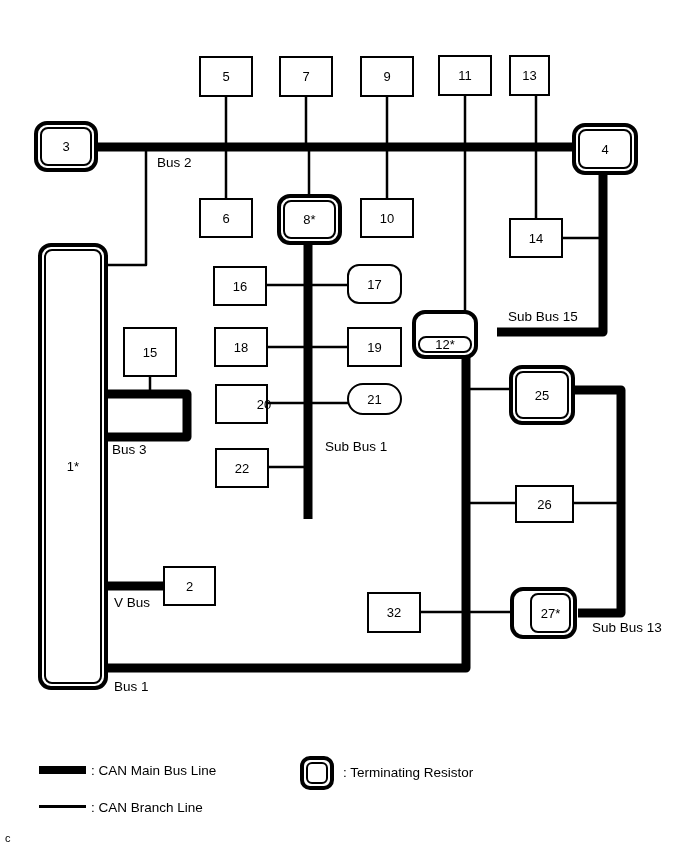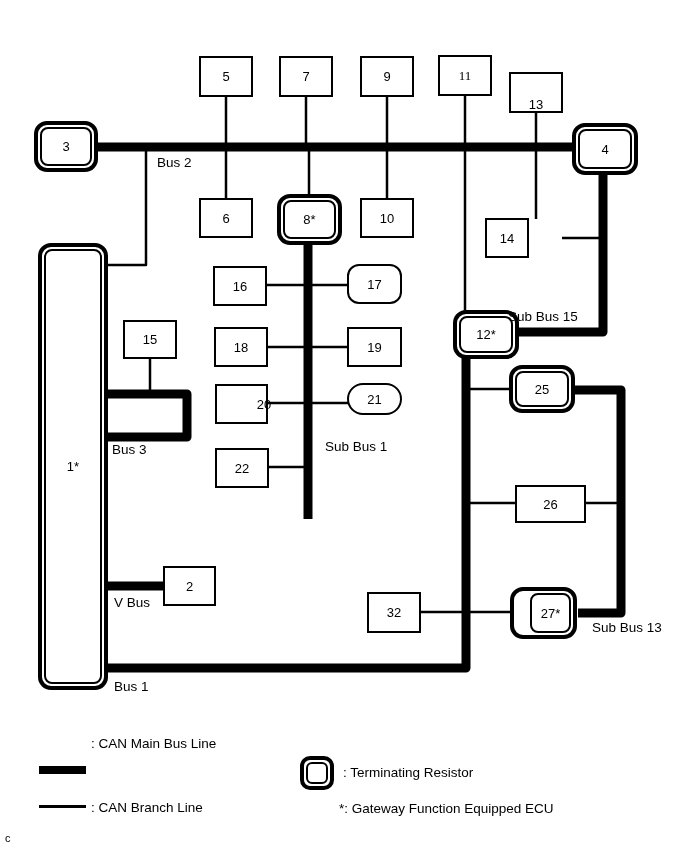--- a/index.html
+++ b/index.html
@@ -111,61 +111,61 @@
   <div class="term" style="left:572px;top:123px;width:66px;height:52px;">
     <div class="term-inner">
         <span>4</span>
       </div>
   </div>
   <div class="term" style="left:277px;top:194px;width:65px;height:51px;">
     <div class="term-inner">
         <span>8*</span>
       </div>
   </div>
-  <div class="term" style="left:453px;top:310px;width:66px;height:49px;">
+  <div class="term" style="left:412px;top:310px;width:66px;height:49px;align-items:flex-end;">
     <div class="term-inner">
         <span>12*</span>
       </div>
   </div>
-  <div class="term" style="left:509px;top:365px;width:66px;height:48px;">
+  <div class="term" style="left:509px;top:365px;width:66px;height:60px;">
     <div class="term-inner">
         <span>25</span>
       </div>
   </div>
   <div class="term" style="left:510px;top:587px;width:67px;height:52px;padding-left:16px;">
     <div class="term-inner">
         <span>27*</span>
       </div>
   </div>
 
   <div class="node" style="left:199px;top:56px;width:54px;height:41px;">
       <span>5</span>
     </div>
   <div class="node" style="left:279px;top:56px;width:54px;height:41px;">
       <span>7</span>
     </div>
   <div class="node" style="left:360px;top:56px;width:54px;height:41px;">
       <span>9</span>
     </div>
-  <div class="node" style="left:438px;top:55px;width:54px;height:41px;font-family:Liberation Serif, serif;">
+  <div class="node" style="left:438px;top:55px;width:54px;height:41px;">
       <span>11</span>
     </div>
-  <div class="node" style="left:509px;top:72px;width:54px;height:41px;align-items:flex-end;">
+  <div class="node" style="left:509px;top:55px;width:41px;height:41px;">
       <span>13</span>
     </div>
   <div class="node" style="left:199px;top:198px;width:54px;height:40px;">
       <span>6</span>
     </div>
   <div class="node" style="left:360px;top:198px;width:54px;height:40px;">
       <span>10</span>
     </div>
-  <div class="node" style="left:485px;top:218px;width:44px;height:40px;text-align:center;">
+  <div class="node" style="left:509px;top:218px;width:54px;height:40px;text-align:center;">
       <span>14</span>
     </div>
-  <div class="node" style="left:123px;top:320px;width:54px;height:39px;">
+  <div class="node" style="left:123px;top:327px;width:54px;height:50px;">
       <span>15</span>
     </div>
   <div class="node" style="left:213px;top:266px;width:54px;height:40px;">
       <span>16</span>
     </div>
   <div class="node" style="left:347px;top:264px;width:55px;height:40px;border-radius:12px;">
       <span>17</span>
     </div>
   <div class="node" style="left:214px;top:327px;width:54px;height:40px;">
       <span>18</span>
@@ -181,37 +181,36 @@
     </div>
   <div class="node" style="left:215px;top:448px;width:54px;height:40px;">
       <span>22</span>
     </div>
   <div class="node" style="left:163px;top:566px;width:53px;height:40px;">
       <span>2</span>
     </div>
   <div class="node" style="left:367px;top:592px;width:54px;height:41px;">
       <span>32</span>
     </div>
-  <div class="node" style="left:515px;top:485px;width:71px;height:38px;">
+  <div class="node" style="left:515px;top:485px;width:59px;height:38px;">
       <span>26</span>
     </div>
 
   <div class="bus-label" style="left:157px;top:156px;">Bus 2</div>
   <div class="bus-label" style="left:508px;top:310px;">Sub Bus 15</div>
   <div class="bus-label" style="left:325px;top:440px;">Sub Bus 1</div>
   <div class="bus-label" style="left:112px;top:443px;">Bus 3</div>
   <div class="bus-label" style="left:114px;top:596px;">V Bus</div>
   <div class="bus-label" style="left:114px;top:680px;">Bus 1</div>
   <div class="bus-label" style="left:592px;top:621px;">Sub Bus 13</div>
 
   <div class="swatch-thick"></div>
-  <div class="legend-text" style="left:91px;top:736px;text-align:right;">: CAN Main Bus Line</div>
+  <div class="legend-text" style="left:91px;top:763px;text-align:right;">: CAN Main Bus Line</div>
   <div class="swatch-thin"></div>
   <div class="legend-text" style="left:91px;top:800px;">: CAN Branch Line</div>
   <div class="swatch-term">
       <div class="swatch-term-inner"></div>
     </div>
   <div class="legend-text" style="left:343px;top:765px;">: Terminating Resistor</div>
-  <div class="legend-text" style="left:339px;top:801px;">*: Gateway Function Equipped ECU</div>
 
   <div class="corner-mark">c</div>
 
 </div>
 
 </body></html>

